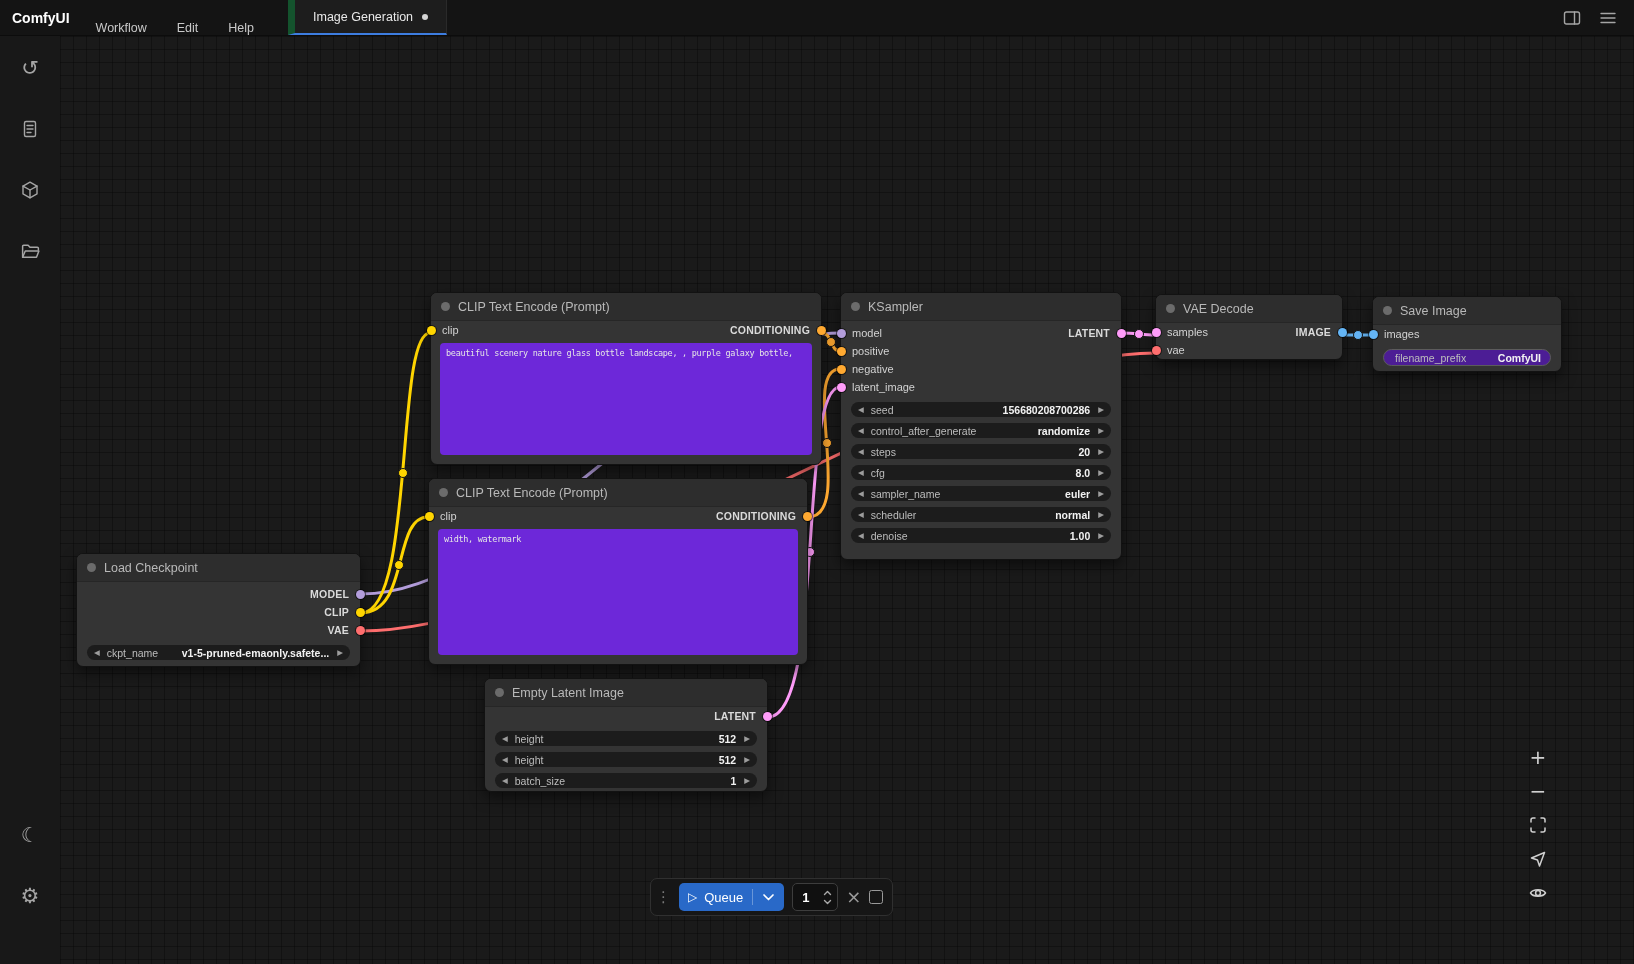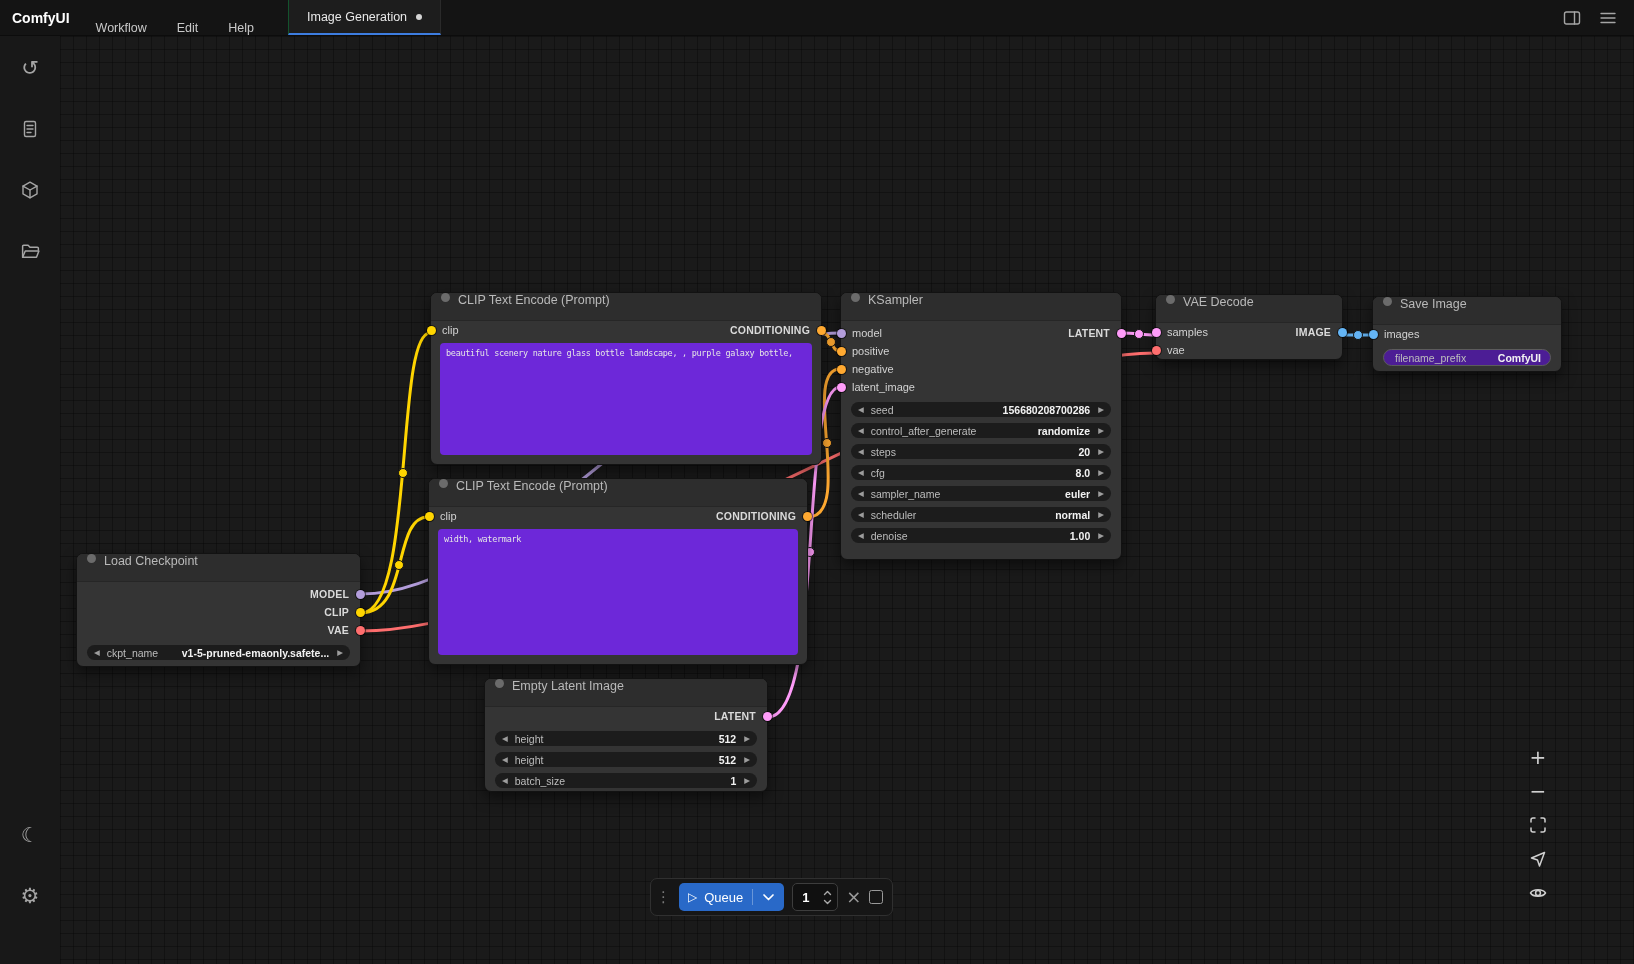--- a/index.html
+++ b/index.html
@@ -6,21 +6,21 @@
     font-family:"Liberation Sans",sans-serif;-webkit-font-smoothing:antialiased;}
   .app{position:relative;width:1634px;height:964px;}
 
   
   .topbar{position:absolute;left:0;top:0;width:100%;height:36px;background:#141414;
     display:flex;align-items:stretch;z-index:50;border-bottom:1px solid #0c0c0c;box-sizing:border-box;}
   .logo{color:#fff;font-weight:bold;font-size:14px;display:flex;align-items:center;padding:0 14px 0 12px;}
   .menus{display:flex;align-items:flex-end;gap:30px;padding:0 12px;}
   .menu{color:#c9c9c9;font-size:12.5px;cursor:pointer;}
   .tab{margin-left:22px;display:flex;align-items:center;gap:9px;padding:0 18px;background:#1d1d1d;
-    border-left:1px solid #14532d;border-right:1px solid #2a2a2a;border-bottom:2px solid #3d7de0;
+    border-left:7px solid #14532d;border-right:1px solid #2a2a2a;border-bottom:2px solid #3d7de0;
     color:#e8e8e8;font-size:12.5px;box-sizing:border-box;}
   .dirty-dot{width:6px;height:6px;border-radius:50%;background:#d5d5d5;}
   .topbar-right{margin-left:auto;display:flex;align-items:center;gap:16px;padding-right:16px;}
   .tb-icon svg{display:block;}
   .tb-icon{cursor:pointer;display:flex;align-items:center;}
 
   
   .sidebar{position:absolute;left:0;top:36px;width:60px;height:928px;background:#181818;z-index:40;
     display:flex;flex-direction:column;align-items:center;padding-top:12px;padding-bottom:48px;box-sizing:border-box;}
   .side-group{display:flex;flex-direction:column;gap:21px;align-items:center;}
@@ -40,21 +40,21 @@
   .w{fill:none;stroke-width:3;stroke-linecap:round;}
   .w.clipw{stroke:#ffd500;} .w.modelw{stroke:#b39ddb;} .w.vaew{stroke:#ff6e6e;}
   .w.condw{stroke:#ffa931;} .w.latentw{stroke:#ff9cf9;} .w.imagew{stroke:#64b5f6;}
   .ldot{stroke:#151515;stroke-width:1;}
   .ldot.clipw{fill:#ffd500;} .ldot.condw{fill:#ffa931;} .ldot.latentw{fill:#ff9cf9;}
   .ldot.imagew{fill:#64b5f6;}
 
   
   .node{position:absolute;z-index:5;background:#343434;border:1px solid #121212;border-radius:7px;
     box-shadow:0 6px 14px rgba(0,0,0,.5);display:flex;flex-direction:column;box-sizing:border-box;}
-  .node-title{height:27px;flex:none;display:flex;align-items:flex-start;gap:8px;padding:0 10px;
+  .node-title{height:27px;flex:none;display:flex;align-items:center;gap:8px;padding:0 10px;
     background:#2d2d2d;border-bottom:1px solid #262626;border-radius:6px 6px 0 0;color:#b9b9b9;font-size:12.5px;}
   .collapse-dot{width:9px;height:9px;border-radius:50%;background:#6b6b6b;flex:none;cursor:pointer;}
   .slots{padding-top:3px;}
   .slot-row{position:relative;height:18px;display:flex;align-items:center;padding:0 11px;}
   .in-label{font-size:11px;color:#d2d2d2;}
   .out-label{margin-left:auto;font-size:10.5px;font-weight:700;color:#dadada;letter-spacing:.2px;}
   .dot{position:absolute;width:9px;height:9px;border-radius:50%;top:4.5px;box-shadow:0 0 0 1px rgba(0,0,0,.55);cursor:crosshair;}
   .dot.in{left:-4.5px;} .dot.out{right:-4.5px;}
   .dot.model{background:#b39ddb;} .dot.clip{background:#ffd500;} .dot.vae{background:#ff6e6e;}
   .dot.conditioning{background:#ffa931;} .dot.latent{background:#ff9cf9;} .dot.image{background:#64b5f6;}

